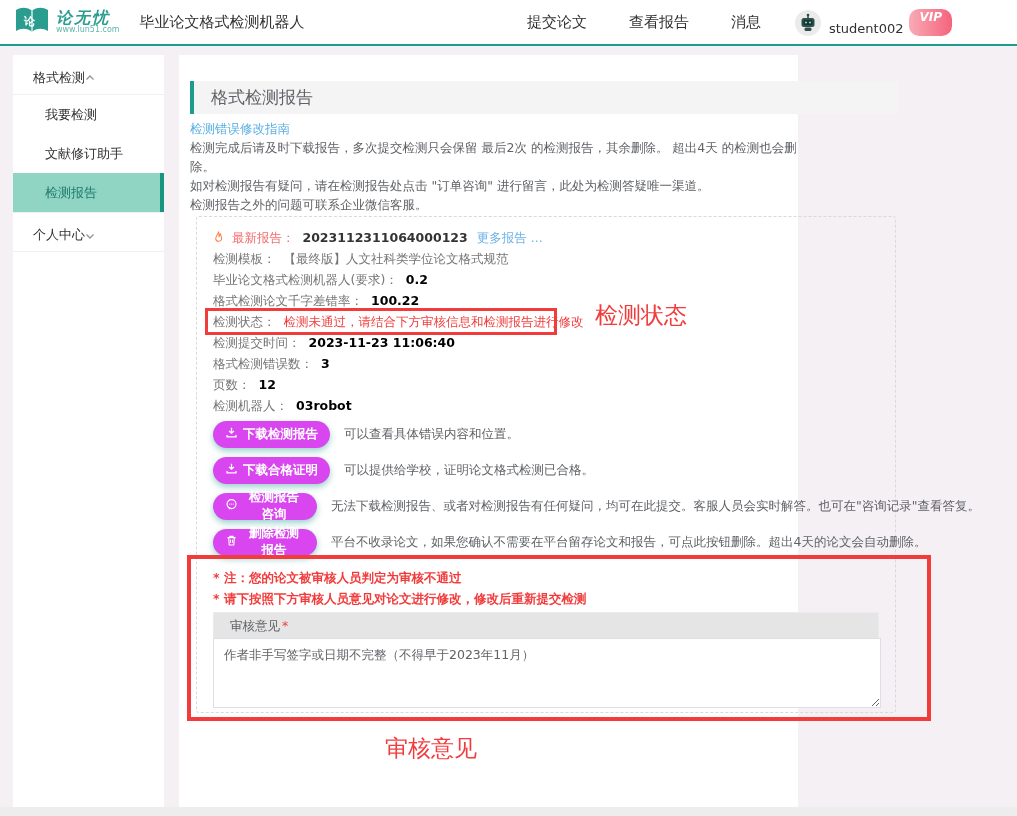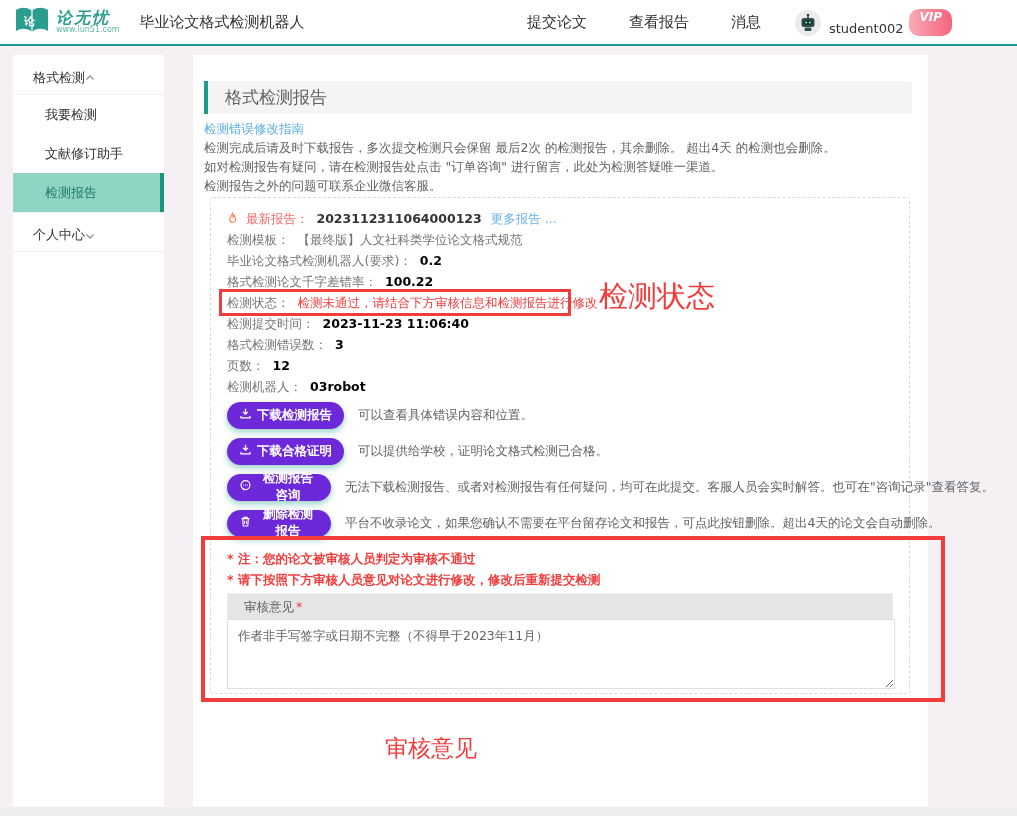--- a/index.html
+++ b/index.html
@@ -48,23 +48,22 @@
   .side-item {
     height:39px; display:flex; align-items:center;
     padding-left:32px; font-size:13px; color:#303133; cursor:pointer;
   }
   .side-item.active {
     background:#90d4c4; color:#1e7b6c; border-right:4px solid #18967f;
   }
   .side-group-header.second { border-top:1px solid #f0f0f0; }
   
   .main {
-    position:absolute; left:179px; top:55px; width:735px; height:752px;
+    position:absolute; left:179px; top:55px; width:619px; height:752px;
     background:#ffffff;
-    margin-left:14px;
   }
   .title-bar {
     margin:26px 0 0 11px; width:708px; height:33px; line-height:33px;
     background:#f4f4f5; border-left:4px solid #1c9c8c; border-radius:0 3px 3px 0;
     padding-left:17px; font-size:17px; color:#606266;
   }
   .guide-link {
     display:inline-block; margin:7px 0 0 11px; font-size:12.5px; color:#59aee3; cursor:pointer;
   }
   .notices { margin-left:11px; }
@@ -82,30 +81,30 @@
   .row-label { color:#767676; margin-right:4px; }
   .row-value { color:#767676; }
   .v-strong { color:#000000; font-weight:bold; }
   .status-row { position:relative; }
   .status-row .row-value { color:#f23c3c; }
   .anno-box1 {
     position:absolute; left:-8px; top:-3px; width:352px; height:27px;
     border:3px solid #f23c3c; pointer-events:none;
   }
   .anno-status {
-    position:absolute; left:372px; top:-6px; font-size:29px; color:#f23c3c;
+    position:absolute; left:382px; top:-6px; font-size:23px; color:#f23c3c;
     white-space:nowrap; pointer-events:none;
   }
   
   .actions { margin-top:4px; }
   .action-row { display:flex; align-items:center; height:28px; margin-bottom:8px; }
   .teal-btn {
     display:inline-flex; align-items:center; justify-content:center; gap:5px;
     min-width:104px; height:27px; padding:0 12px;
-    background:#6d28d9; color:#ffffff; font-size:12.5px; font-weight:bold;
+    background:#d946ef; color:#ffffff; font-size:12.5px; font-weight:bold;
     border:none; border-radius:15px; cursor:pointer;
     box-shadow:0 3px 6px rgba(28,156,140,0.45);
   }
   .action-desc { margin-left:14px; font-size:12.5px; color:#606266; white-space:nowrap; }
   
   .review-wrap { position:relative; margin-top:12px; }
   .review-note { font-size:12.5px; font-weight:bold; color:#f23c3c; line-height:19px; margin-bottom:2px; }
   .review-label-bar {
     margin-top:4px; height:26px; line-height:26px;
     background:#e5e5e5; border:1px solid #ebebee; border-bottom:none;

